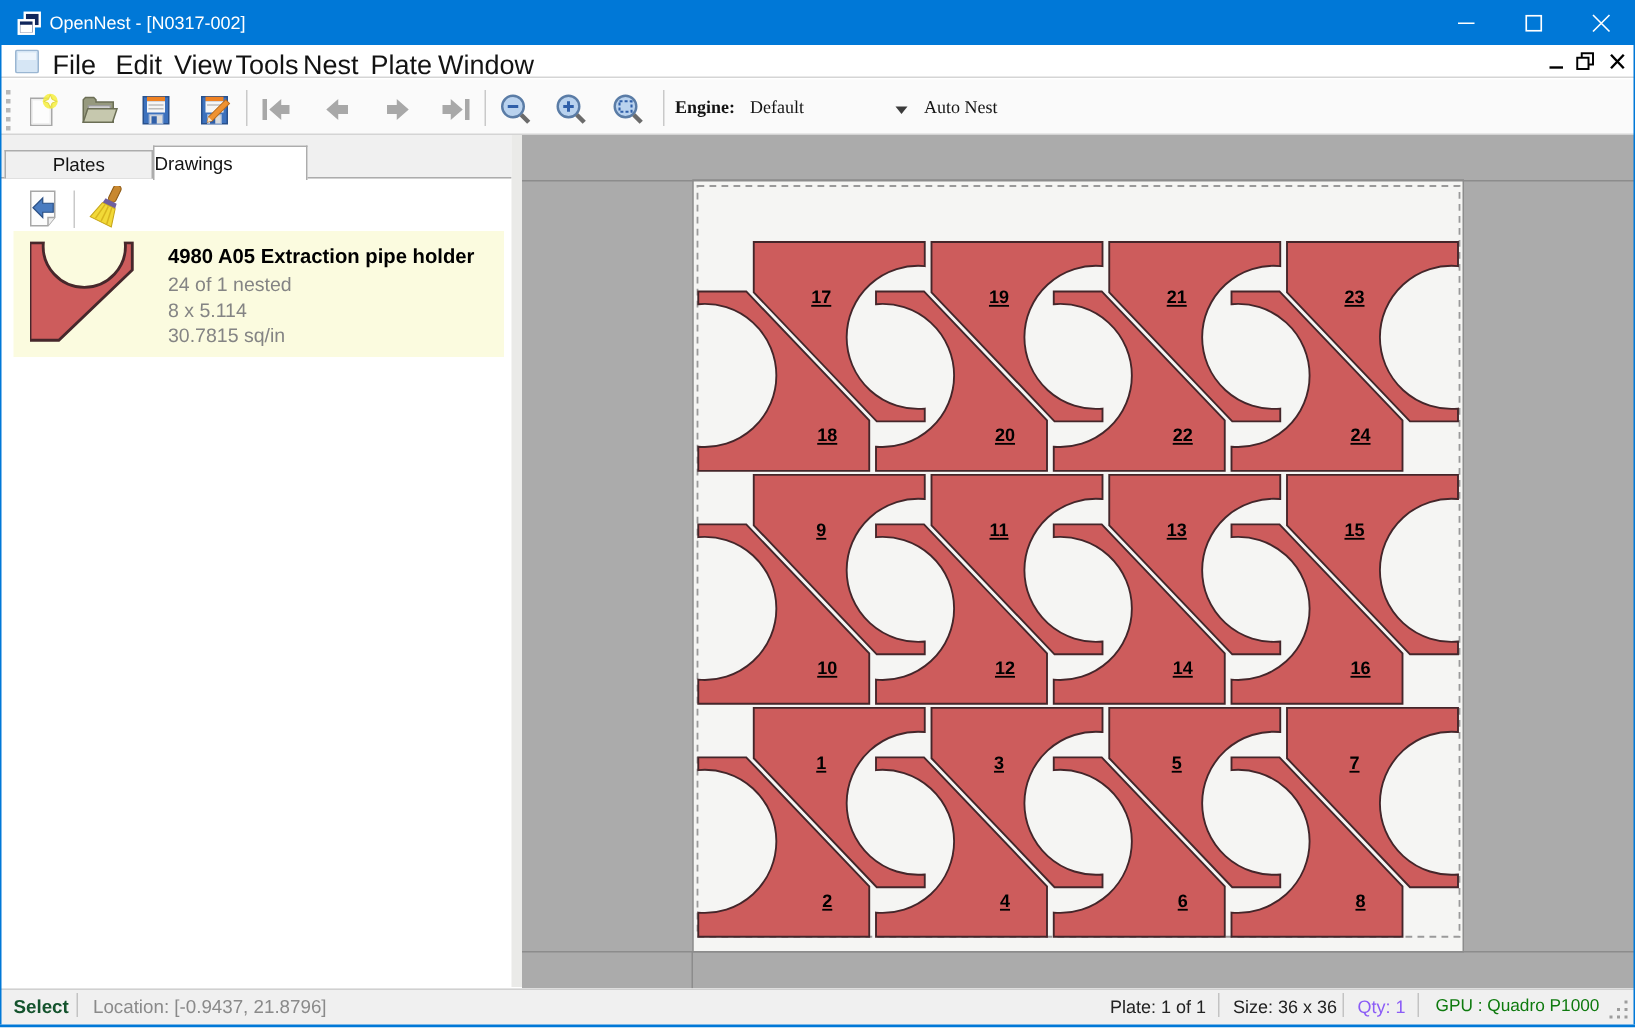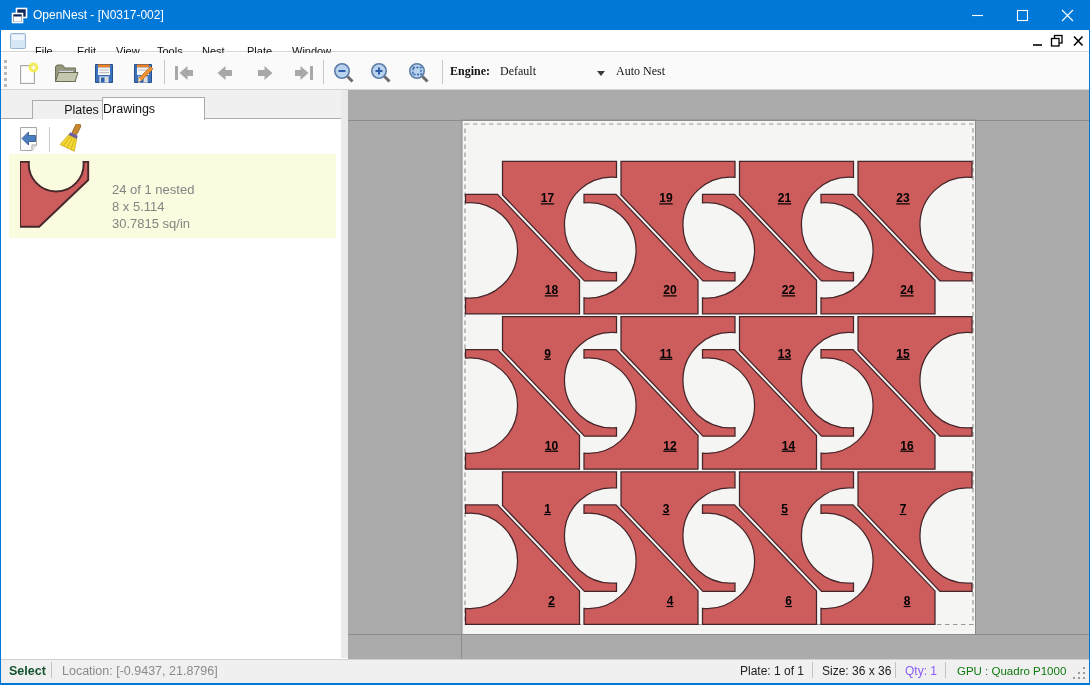--- a/index.html
+++ b/index.html
@@ -3,27 +3,27 @@
 <meta charset="utf-8">
 <style>
 * { margin:0; padding:0; box-sizing:border-box; }
 html,body { width:1090px; height:685px; overflow:hidden; }
 body { position:relative; font-family:"Liberation Sans", sans-serif; background:#fff; }
 .abs { position:absolute; }
 .titlebar { left:0; top:0; width:1090px; height:30px; background:#0078d7; }
 .titletext { left:33px; top:0; height:30px; line-height:31px; color:#fff; font-size:12px; }
 .wbtn { top:0; width:45px; height:30px; }
 .menubar { left:0; top:30px; width:1090px; height:22px; background:#fff; border-bottom:1px solid #d5d5d5; }
-.mitem { position:absolute; top:45px; font-size:11px; color:#131313; }
+.mitem { position:absolute; top:33px; font-size:18px; color:#131313; }
 .toolbar { left:0; top:53px; width:1090px; height:37px; background:#fafafa; border-bottom:1px solid #d4d4d4; }
 .tsep { position:absolute; top:7px; width:1px; height:24px; background:#c9c9c9; }
 .ttext { position:absolute; font-size:12px; color:#141414; top:64px;font-family:Liberation Serif, serif; }
 .leftpanel { left:0; top:90px; width:341px; height:568px; background:#fff; }
 .tabstrip { left:0; top:0; width:341px; height:29px; background:#f0f0f0; }
-.tab-inactive { position:absolute; left:3px; top:10px; width:99px; height:19px; background:#f0f0f0; border:1px solid #acacac; border-bottom:none; font-size:12.5px; text-align:center; line-height:18px; color:#131313;margin-left:29px; }
+.tab-inactive { position:absolute; left:3px; top:10px; width:99px; height:19px; background:#f0f0f0; border:1px solid #acacac; border-bottom:none; font-size:12.5px; text-align:center; line-height:18px; color:#131313; }
 .tab-active { position:absolute; left:102px; top:7px; width:103px; height:23px; background:#fff; border:1px solid #acacac; border-bottom:none; font-size:12.5px; line-height:22px; color:#131313; z-index:2; }
 .tabline { position:absolute; left:0; top:28px; width:341px; height:1px; background:#acacac; }
 .minisep { position:absolute; left:49px; top:37px; width:1px; height:25px; background:#c9c9c9; }
 .listitem { position:absolute; left:9px; top:64px; width:327px; height:84px; background:#fbfbdf; }
 .ltitle { position:absolute; left:103px; top:9px; font-size:13.5px; font-weight:bold; color:#000; }
 .lgray { position:absolute; left:103px; font-size:13px; color:#848484;text-align:right; }
 .splitter { left:341px; top:90px; width:7px; height:568px; background:#eaeae8; }
 .statusbar { left:0; top:659px; width:1090px; height:24px; background:#f0f0f0; border-top:1px solid #d0d0d0; }
 .sbtext { position:absolute; top:5px; font-size:12px; }
 .ssep { position:absolute; top:4px; width:1px; height:16px; background:#c3c3c3; }
@@ -168,20 +168,21 @@
       <path d="M9.4 13 L18.8 13 L21.8 25 L6.2 25 Z" fill="#f2d937" stroke="#c7a51a" stroke-width="0.7"></path>
       <line x1="11.5" y1="13.5" x2="9.8" y2="24.5" stroke="#d9b61e" stroke-width="1"></line>
       <line x1="14" y1="13.5" x2="14" y2="24.5" stroke="#d9b61e" stroke-width="1"></line>
       <line x1="16.5" y1="13.5" x2="18.2" y2="24.5" stroke="#d9b61e" stroke-width="1"></line>
     </g>
   </svg>
   <div class="listitem">
     <svg style="position:absolute;left:11px;top:7px" width="70" height="67" viewBox="0 0 70 67">
       <path d="M68.2 0.8 L68.2 19 L19.2 65.8 L0 65.8 L0 0.8 L8.9 0.8 A27.4 27.4 0 1 0 63.5 0.8 Z" fill="#cd5c5c" stroke="#46272b" stroke-width="1.9"></path>
     </svg>
+    <div class="ltitle">4980 A05 Extraction pipe holder</div>
     <div class="lgray" style="top:28px">24 of 1 nested</div>
     <div class="lgray" style="top:45px">8 x 5.114</div>
     <div class="lgray" style="top:62px">30.7815 sq/in</div>
   </div>
 </div>
 <div class="abs splitter"></div>
 
 <svg class="abs" style="left:348px;top:90px" width="742" height="569" viewBox="0 0 742 569">
   <defs>
     <path id="part" d="M0 0 L32 0 L114 86 L114 119.6 L0 119.6 L0 103.5 A47.7 47.7 0 1 0 0 8.5 Z" fill="#cd5c5c" stroke="#44262a" stroke-width="1.25"></path>

